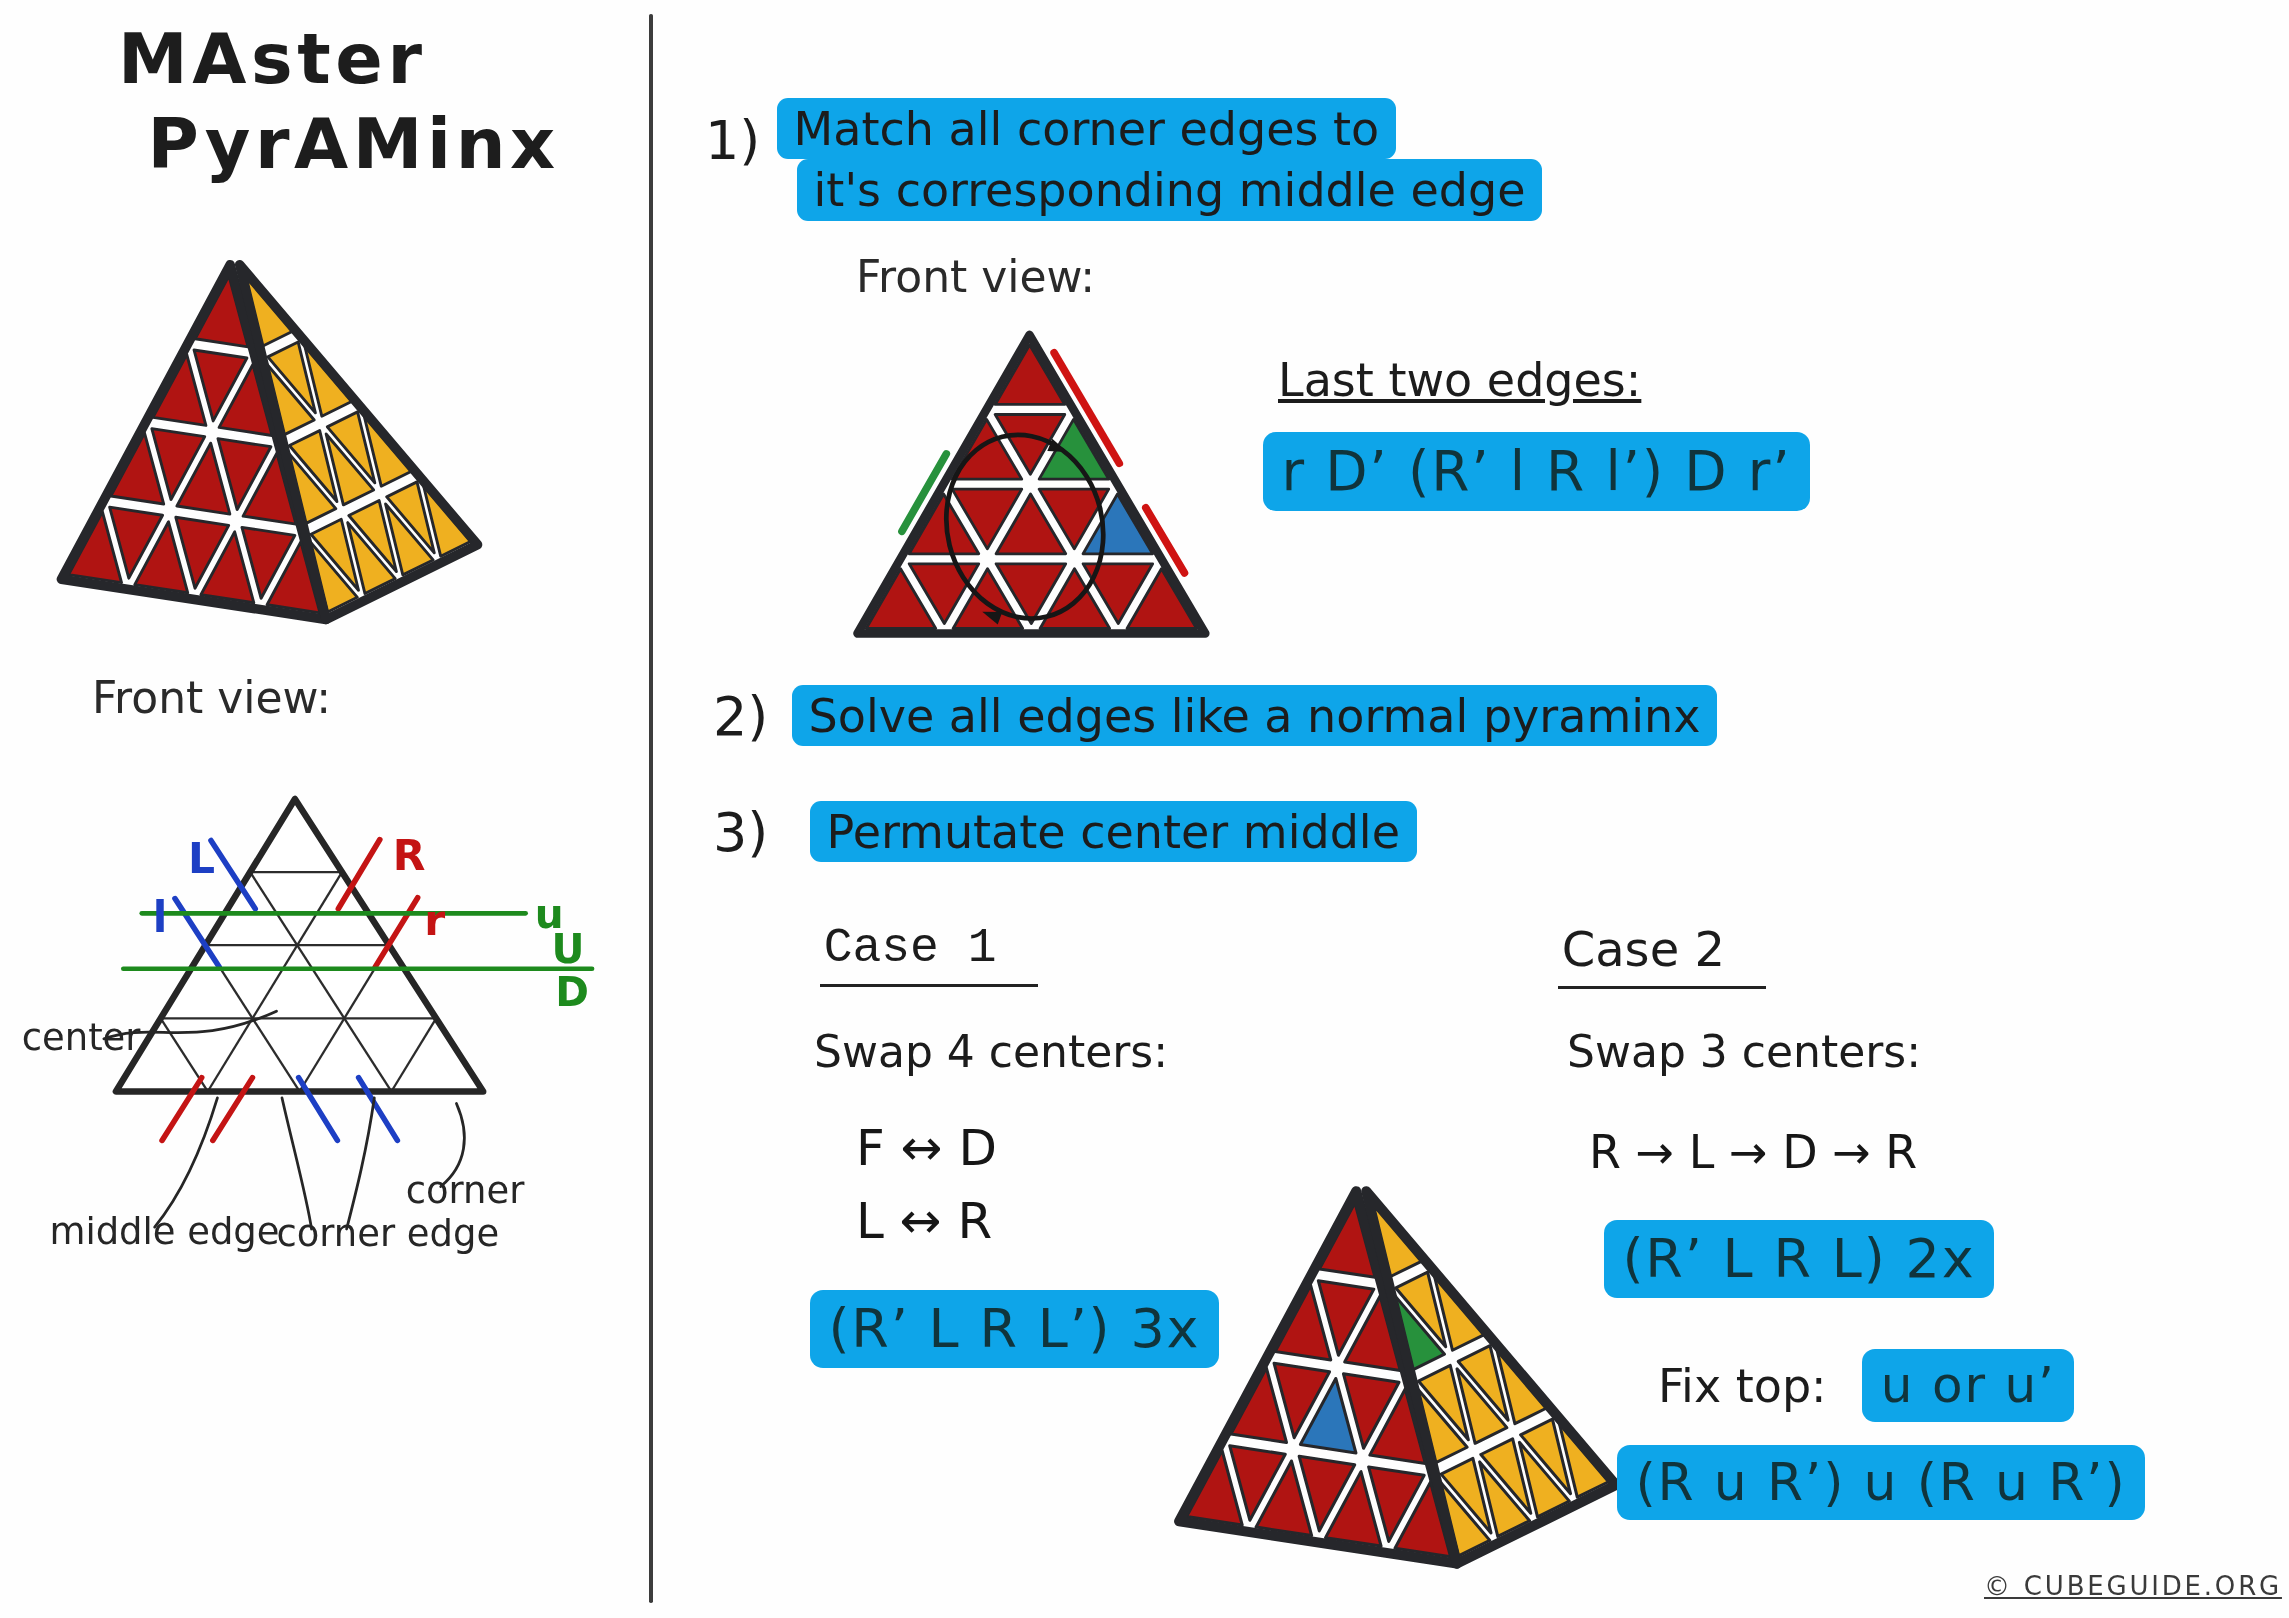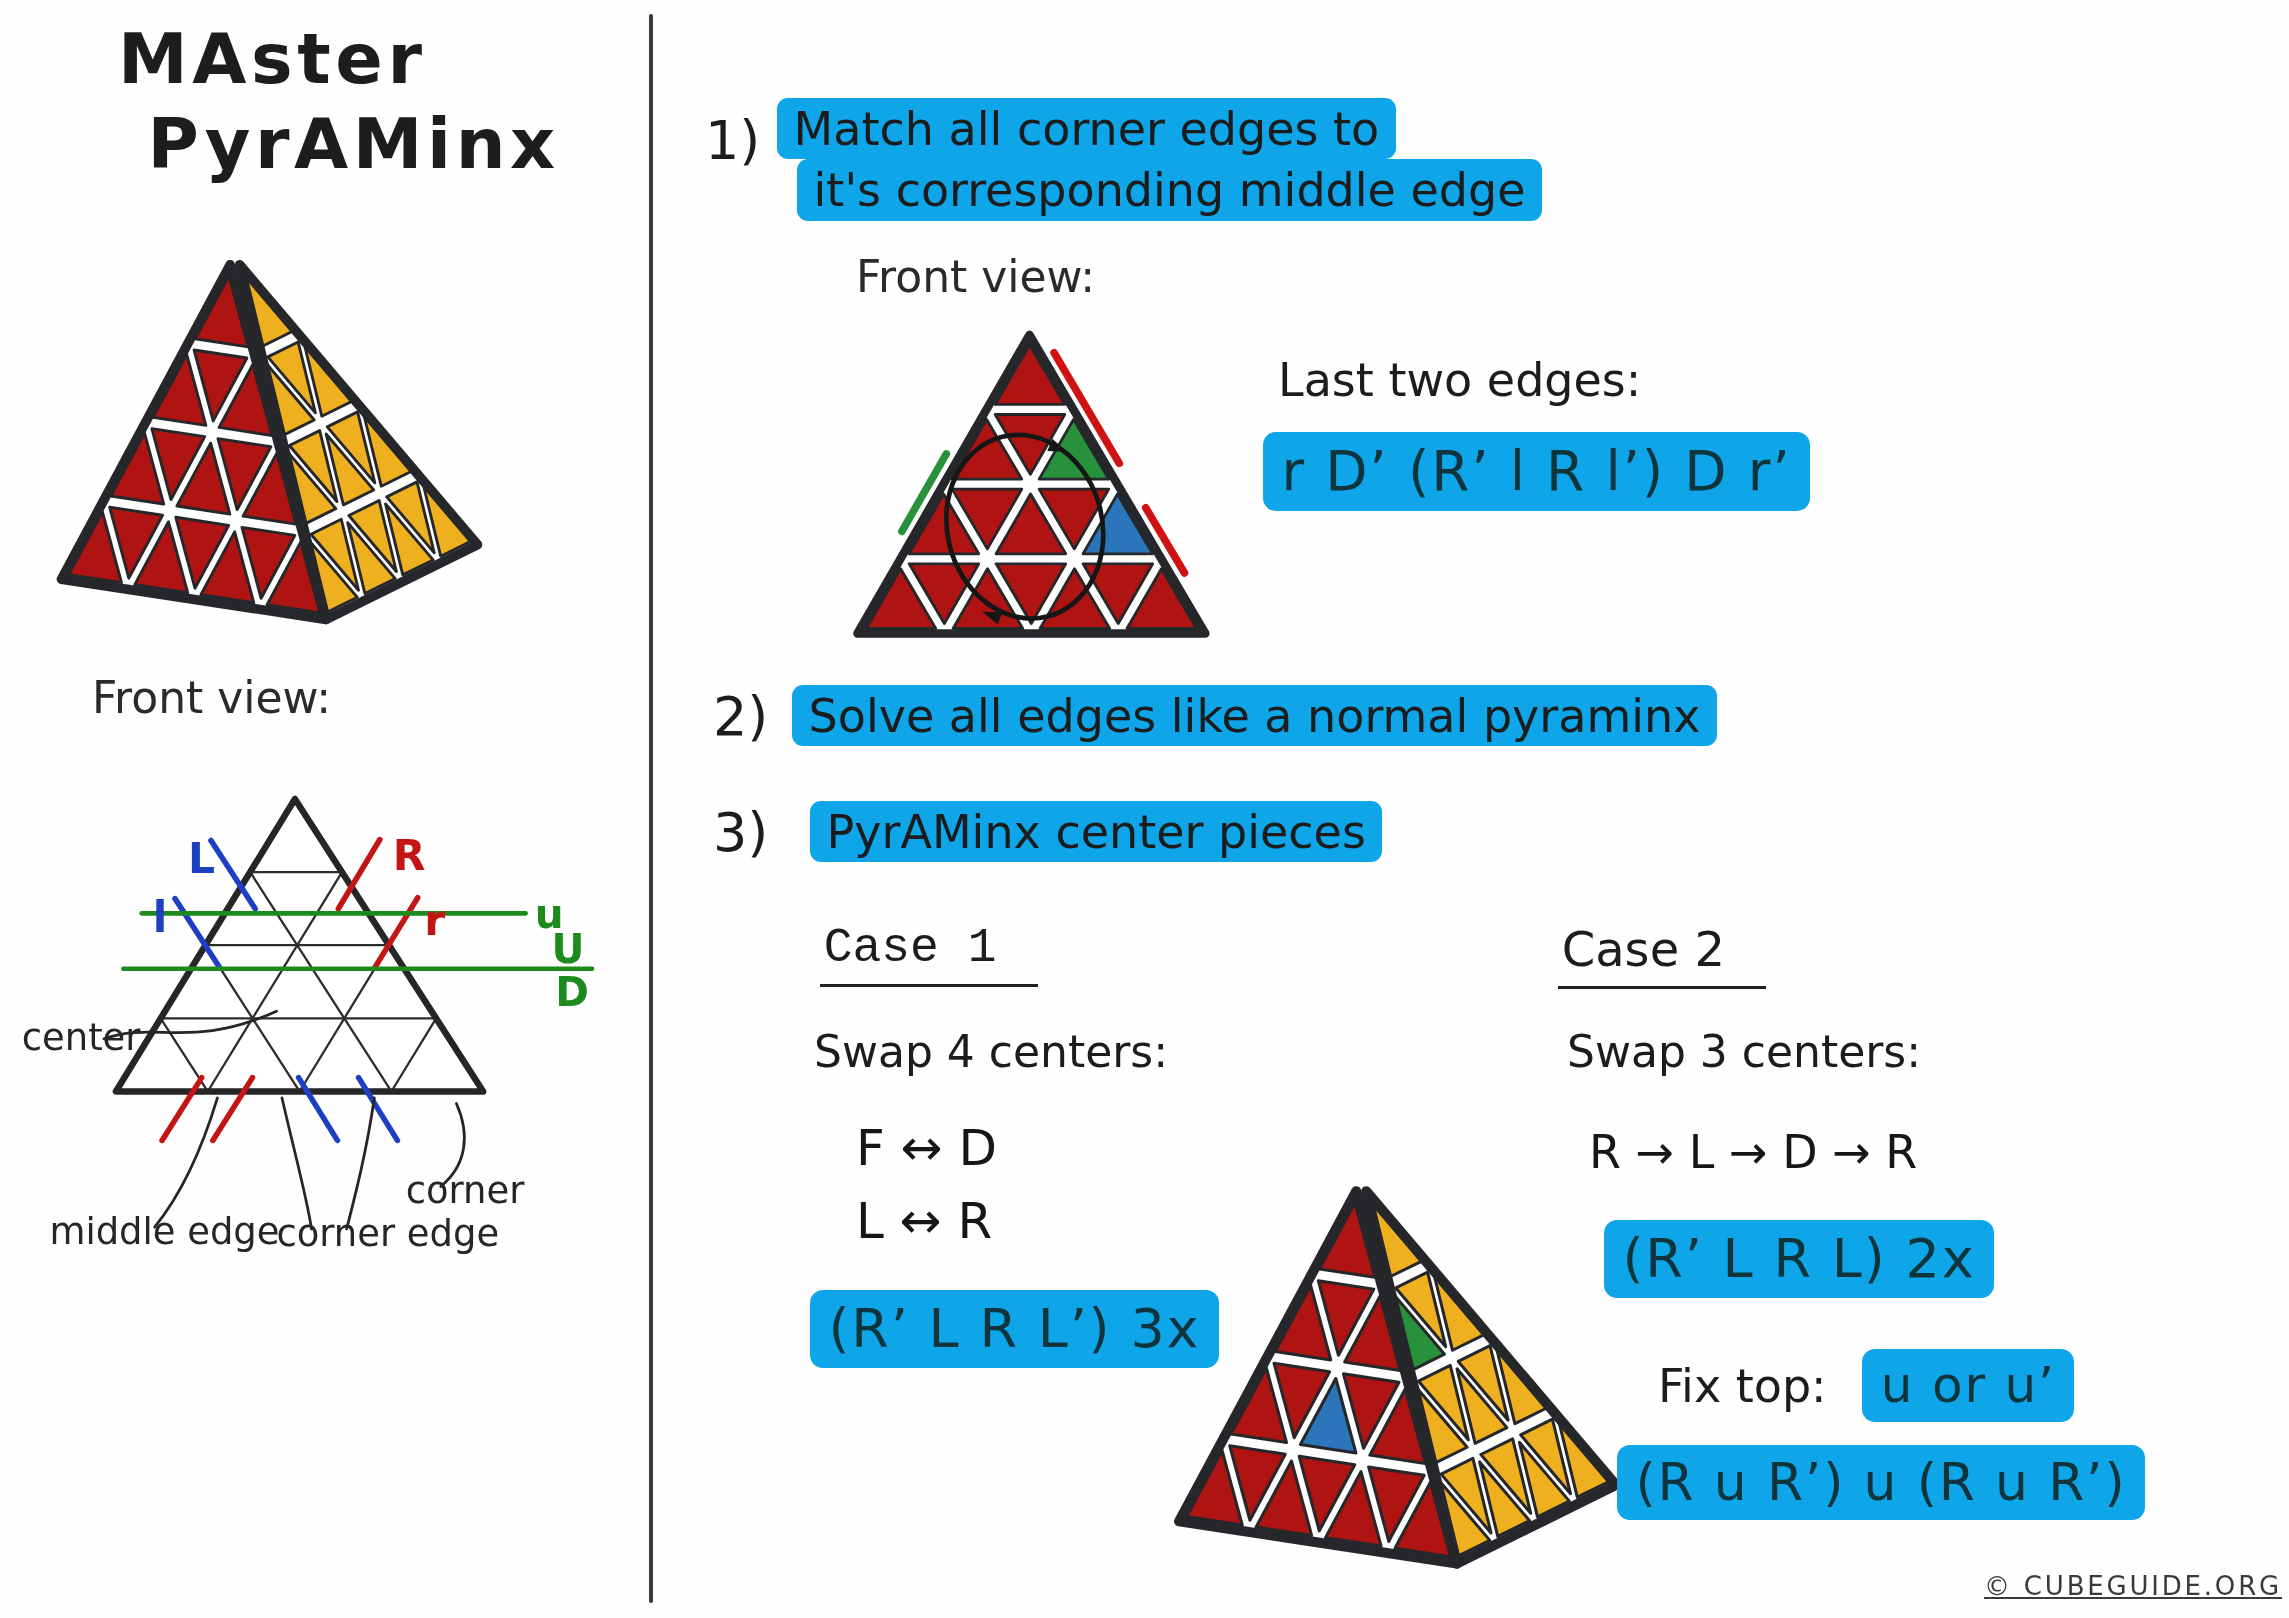--- a/index.html
+++ b/index.html
@@ -155,33 +155,33 @@
       </g>
     <polygon points="210,22 28,338 396,338" fill="none" stroke="#26272b" stroke-width="9" stroke-linejoin="round"></polygon>
     <line x1="236" y1="41" x2="305" y2="158" stroke="#cf1312" stroke-width="8" stroke-linecap="round"></line>
     <line x1="333" y1="205" x2="374" y2="274" stroke="#cf1312" stroke-width="8" stroke-linecap="round"></line>
     <line x1="122" y1="148" x2="75" y2="230" stroke="#27913c" stroke-width="8" stroke-linecap="round"></line>
     <ellipse cx="205" cy="225" rx="82" ry="98" transform="rotate(-14 205 225)" fill="none" stroke="#161616" stroke-width="5"></ellipse>
     <polygon points="0,0 -20,7 -20,-7" transform="translate(250,146) rotate(22)" fill="#161616"></polygon>
     <polygon points="0,0 -20,7 -20,-7" transform="translate(160,315) rotate(200)" fill="#161616"></polygon>
   </svg>
 
-  <div class="abs sub" style="left:1278px;top:353px;font-size:46px;">Last two edges:</div>
+  <div class="abs sub" style="left:1278px;top:353px;font-size:46px;text-decoration:underline;">Last two edges:</div>
   <div class="abs" style="left:1263px;top:432px;">
     <span class="hl-c alg-big">r D’ (R’ l R l’) D r’</span>
   </div>
 
   <div class="abs step-num" style="left:713px;top:685px;">2)</div>
   <div class="abs" style="left:792px;top:685px;text-align:center;">
     <span class="hl-y step-text">Solve all edges like a normal pyraminx</span>
   </div>
 
   <div class="abs step-num" style="left:713px;top:801px;">3)</div>
   <div class="abs" style="left:810px;top:801px;">
-    <span class="hl-y step-text">PyrAMinx center pieces</span>
+    <span class="hl-y step-text">Permutate center middle</span>
   </div>
 
   <div class="abs case-title" style="left:820px;top:921px;font-family:Liberation Mono, monospace;">Case 1</div>
   <div class="abs sub" style="left:814px;top:1026px;">Swap 4 centers:</div>
   <div class="abs pairs" style="left:856px;top:1112px;">
     <div>F ↔ D</div>
     <div>L ↔ R</div>
   </div>
   <div class="abs" style="left:810px;top:1290px;">
     <span class="hl-c alg">(R’ L R L’) 3x</span>

